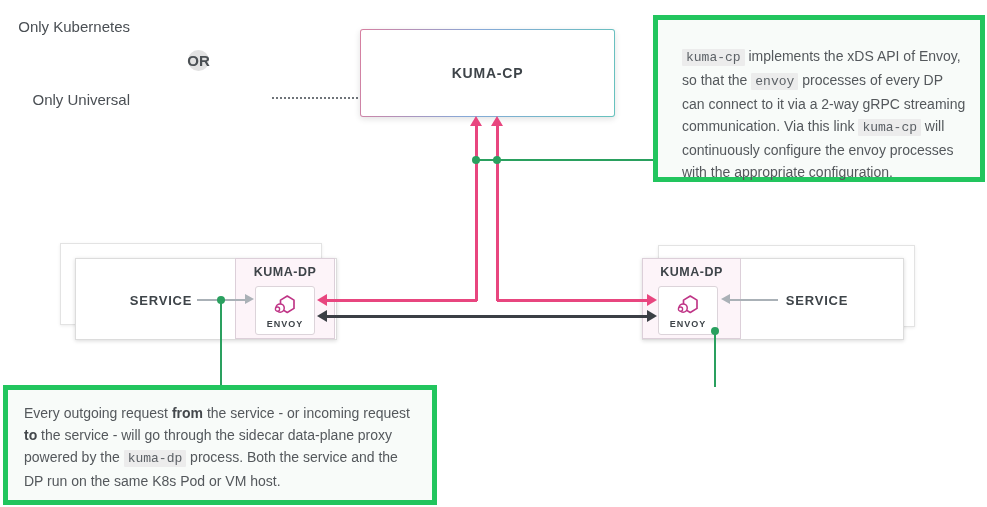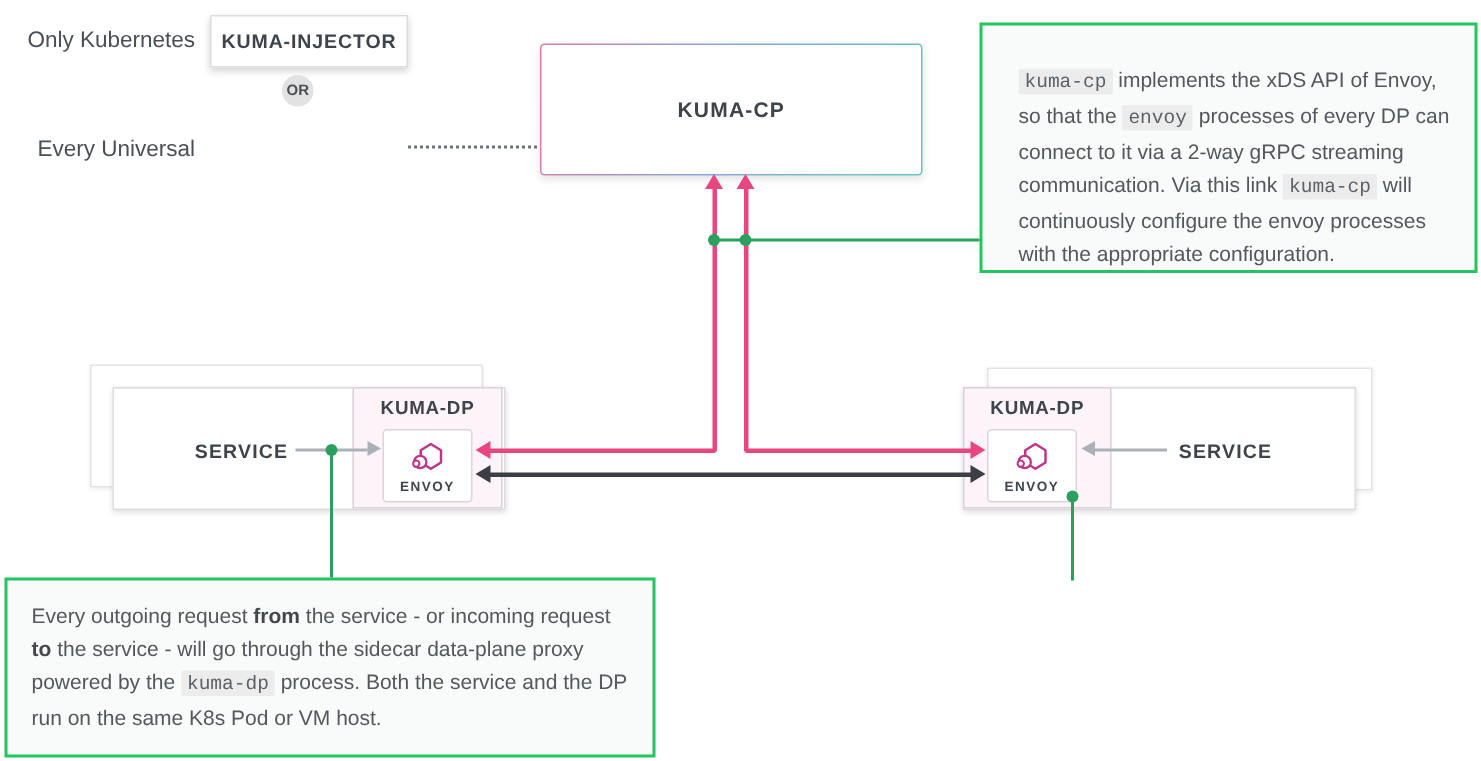--- a/index.html
+++ b/index.html
@@ -12,37 +12,37 @@
   .node{
     position:absolute;background:#fff;border:1px solid #ddd;box-shadow:0 2px 5px rgba(0,0,0,.18);
     display:flex;align-items:center;justify-content:center;
     font-size:13px;font-weight:bold;letter-spacing:.6px;color:#3e4449;
   }
   .node-injector{left:140px;top:10px;width:130px;height:33px;}
   .node-postgres{left:141px;top:84px;width:128px;height:32px;}
   .or-badge{
     position:absolute;left:188px;top:50px;width:21px;height:21px;border-radius:50%;
     background:#e2e2e2;display:flex;align-items:center;justify-content:center;
-    font-size:10px;font-weight:bold;color:#4b5054;
+    font-size:15px;font-weight:bold;color:#4b5054;
   }
   .dotted-line{position:absolute;left:272px;top:97px;width:86px;height:0;border-top:2px dotted #6f7479;}
   
   .cp-wrap{
     position:absolute;left:360px;top:29px;width:255px;height:88px;border-radius:3px;padding:1px;
     background:linear-gradient(100deg,#d77fa0 0%,#86a9d8 45%,#66c2bd 100%);
     box-shadow:0 2px 6px rgba(0,0,0,.12);box-sizing:border-box;
   }
   .cp-inner{
     width:100%;height:100%;background:#fff;border-radius:2px;
     display:flex;align-items:center;justify-content:center;
     font-size:14px;font-weight:bold;letter-spacing:.8px;color:#3e4449;
   }
   
   .note{
-    position:absolute;border:2px solid #22c55e;background:#f8fbf9;box-sizing:border-box;
+    position:absolute;border:5px solid #22c55e;background:#f8fbf9;box-sizing:border-box;
     font-size:14px;line-height:22px;color:#54585c;
   }
   .note-tr{left:653px;top:15px;width:332px;height:167px;padding:25px 13px 0 24px;}
   .note-bl{left:3px;top:385px;width:434px;height:120px;padding:12px 16px 0 16px;}
   .note-br{left:552px;top:387px;width:432px;height:118px;padding:26px 16px 0 20px;}
   .seg-code{
     font-family:"Liberation Mono","DejaVu Sans Mono",monospace;font-size:13px;
     background:#ececec;color:#5c6166;padding:1px 4px;border-radius:1px;
   }
   .seg-bold{font-weight:bold;color:#44484c;}
@@ -84,27 +84,24 @@
   .head-right-gray{border-top:5.5px solid transparent;border-bottom:5.5px solid transparent;border-left:9px solid #aab1b7;}
   .head-left-gray{border-top:5.5px solid transparent;border-bottom:5.5px solid transparent;border-right:9px solid #aab1b7;}
   .dot{position:absolute;width:8px;height:8px;border-radius:50%;background:#2aa05f;z-index:7;}
 </style>
 </head>
 <body>
 
 <div class="canvas">
 
   <div class="side-label" style="left:18px;top:18px;">Only Kubernetes</div>
-  <div class="node node-injector">
-    <span>KUMA-INJECTOR</span>
-  </div>
   <div class="or-badge">
     <span>OR</span>
   </div>
-  <div class="side-label" style="left:18px;top:91px;">Every Universal</div>
+  <div class="side-label" style="left:18px;top:91px;">Only Universal</div>
   <div class="dotted-line"></div>
 
   <div class="cp-wrap">
     <div class="cp-inner">KUMA-CP</div>
   </div>
 
   <div class="note note-tr"><span class="seg-code">kuma-cp</span><span class="seg-text"> implements the xDS API of Envoy, so that the </span><span class="seg-code">envoy</span><span class="seg-text"> processes of every DP can connect to it via a 2-way gRPC streaming communication. Via this link </span><span class="seg-code">kuma-cp</span><span class="seg-text">  will continuously configure the envoy processes with the appropriate configuration.</span></div>
 
   <div class="line pink" style="left:475px;top:121px;width:3px;height:180px;"></div>
   <div class="line pink" style="left:325px;top:299px;width:152px;height:3px;"></div>

